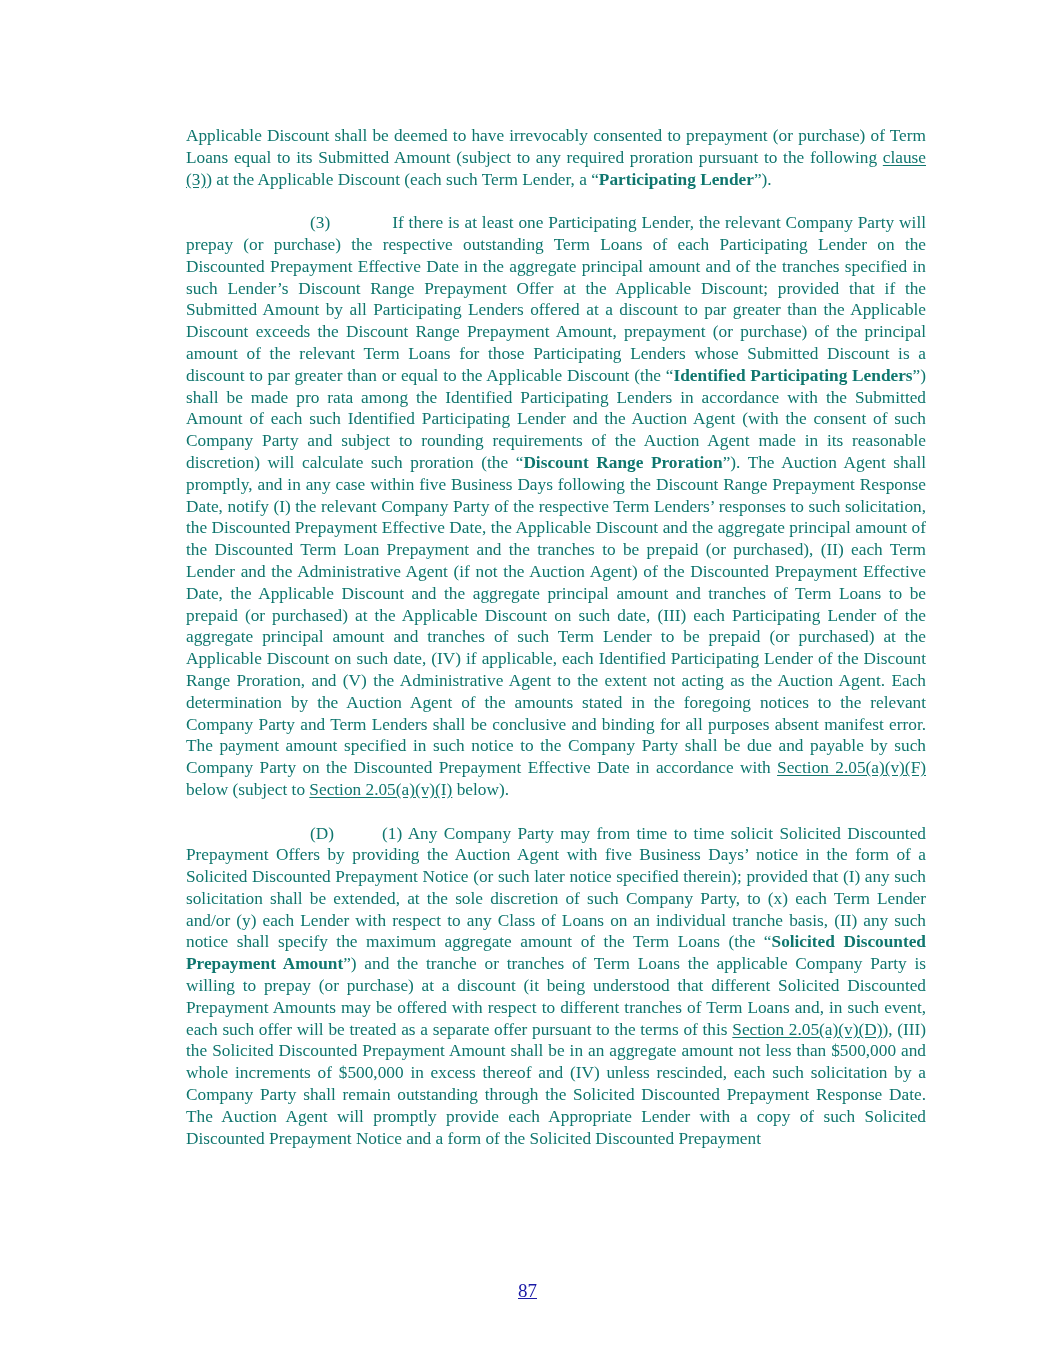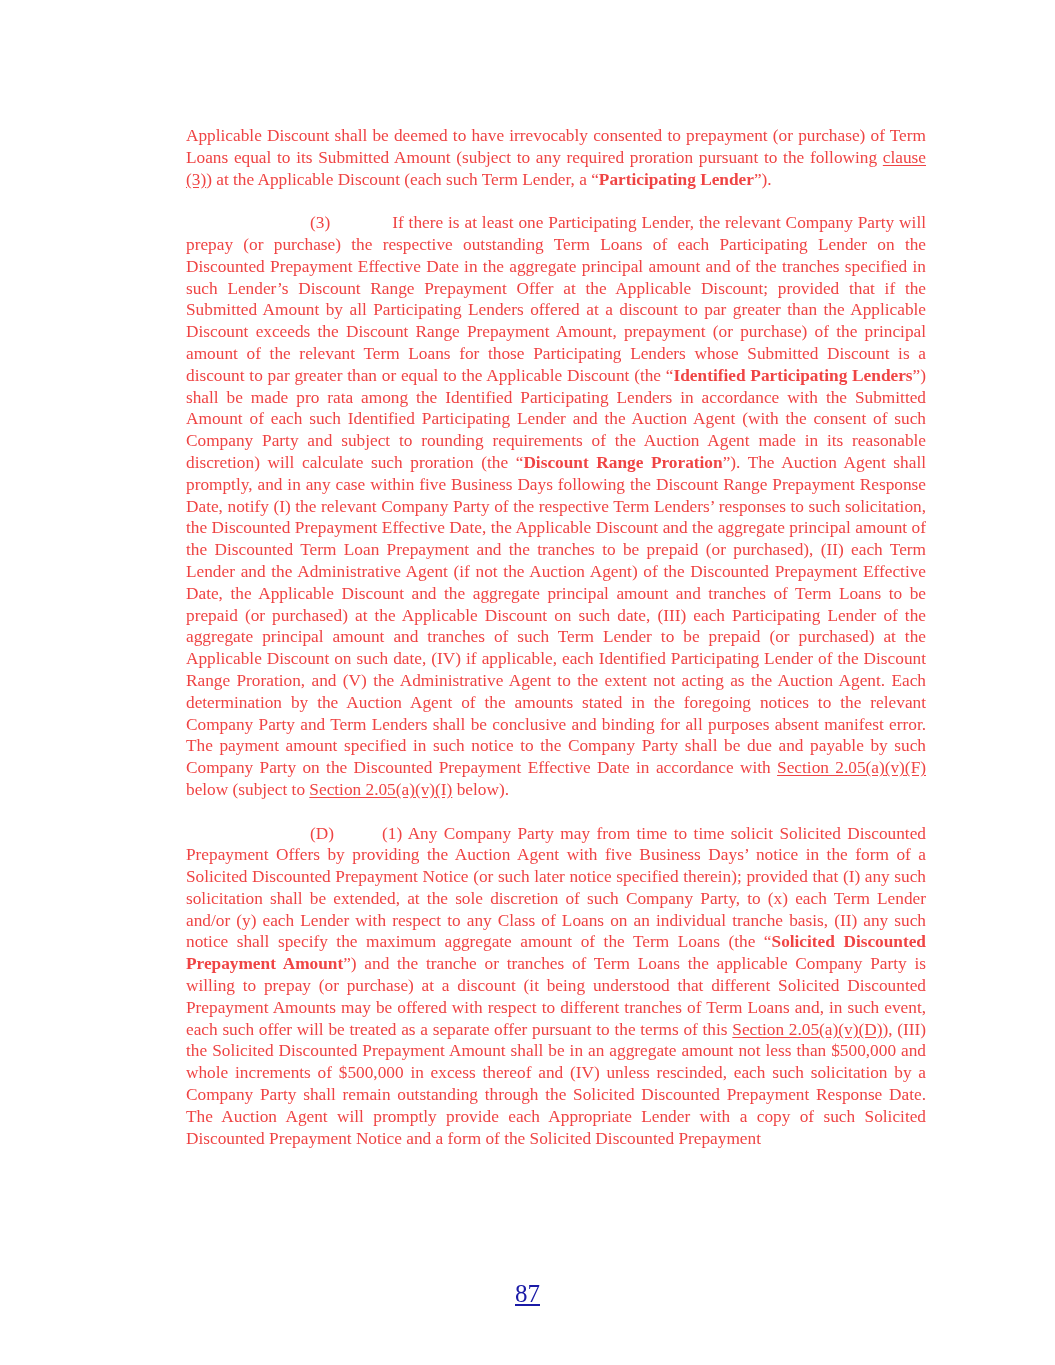--- a/index.html
+++ b/index.html
@@ -5,36 +5,36 @@
   html, body { margin: 0; padding: 0; background: #ffffff; }
   body { width: 1055px; height: 1365px; position: relative; overflow: hidden; }
   .page {
     position: absolute;
     left: 186px;
     top: 125px;
     width: 740px;
     font-family: "Liberation Serif", "DejaVu Serif", serif;
     font-size: 17.3px;
     line-height: 21.8px;
-    color: #ef4444;
+    color: #0f766e;
     text-align: justify;
   }
   .para { margin: 0 0 21.8px 0; }
   .indent { text-indent: 124px; }
   .tab { display: inline-block; width: 62px; text-indent: 0; }
   .b { font-weight: bold; }
   .i { }
   .u { text-decoration: underline; text-underline-offset: 2px; }
   .footer {
     position: absolute;
     left: 0; right: 0;
     top: 1280px;
     text-align: center;
     font-family: "Liberation Serif", "DejaVu Serif", serif;
-    font-size: 25px;
+    font-size: 19px;
   }
   .footer a { color: #1a1aa6; text-decoration: underline; }
 </style>
 </head>
 <body>
 
 <div class="page">
 
   <p class="para"><span>Applicable Discount shall be deemed to have irrevocably consented to prepayment (or purchase) of Term Loans equal to its Submitted Amount (subject to any required proration pursuant to the following </span><span class="u">clause (3)</span><span>) at the Applicable Discount (each such Term Lender, a “</span><span class="b">Participating Lender</span><span>”).</span></p>
 

